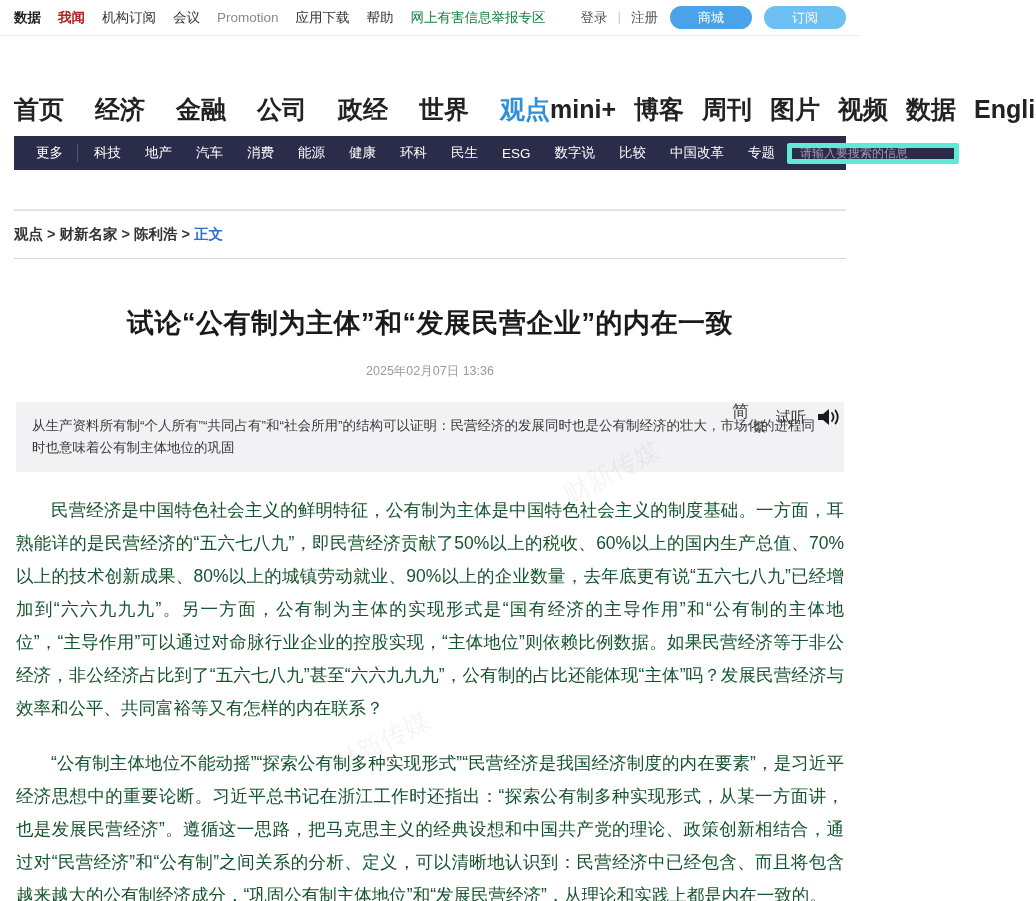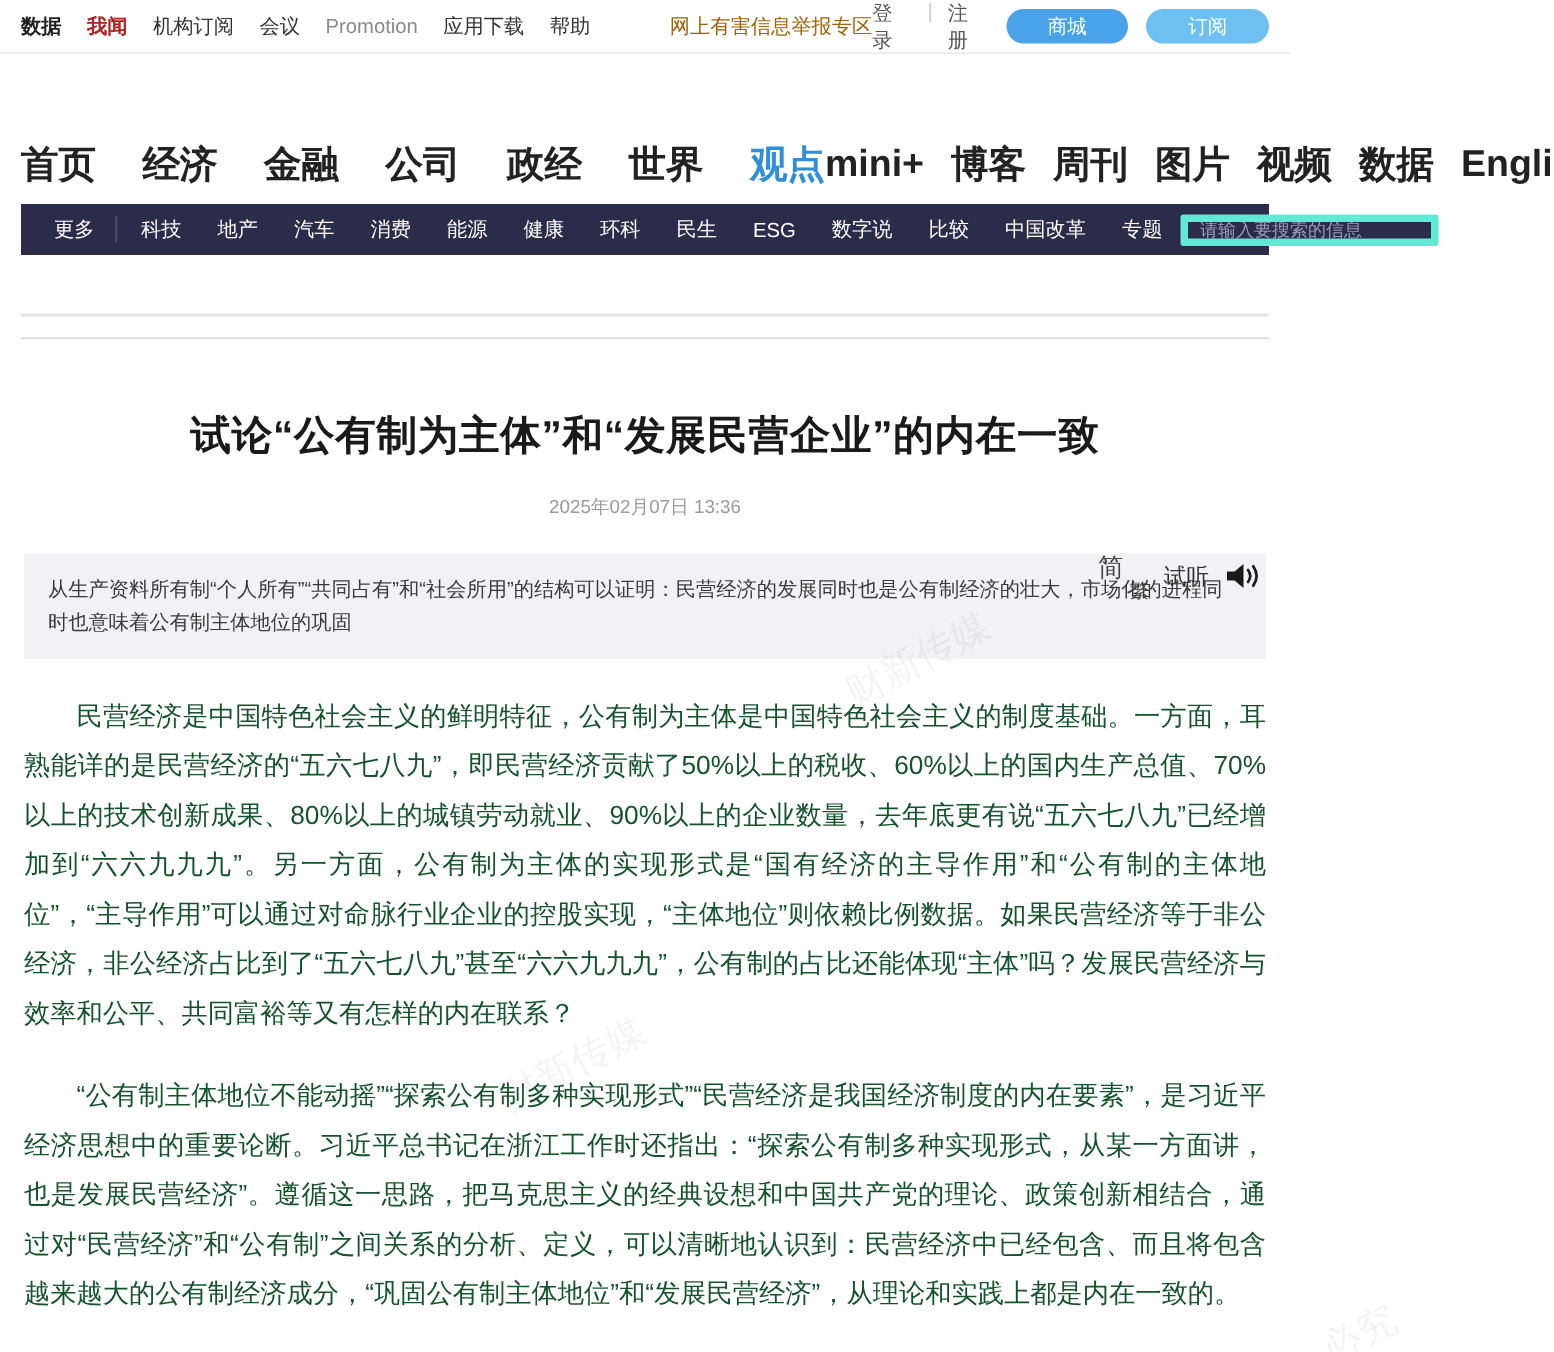--- a/index.html
+++ b/index.html
@@ -173,21 +173,21 @@
 
   <div class="topbar">
     <div class="tnav">
       <a href="#" class="bold">数据</a>
       <a href="#" class="bold" style="color:#b32020;">我闻</a>
       <a href="#">机构订阅</a>
       <a href="#">会议</a>
       <a href="#" class="gray">Promotion</a>
       <a href="#">应用下载</a>
       <a href="#">帮助</a>
-      <a href="#" style="color:#a16207;margin-left:36px;">网上有害信息举报专区</a>
+      <a href="#" style="color:#15803d;">网上有害信息举报专区</a>
     </div>
     <div class="spacer"></div>
     <div class="auth">
       <a href="#">登录</a>
       <span class="divider">|</span>
       <a href="#">注册</a>
     </div>
     <div class="pillbtn">商城</div>
     <div class="pillbtn b2">订阅</div>
   </div>
@@ -239,20 +239,29 @@
           <line x1="14.6" y1="14.6" x2="20" y2="20" stroke="#ffffff" stroke-width="2.4" stroke-linecap="round"></line>
         </svg>
       </span>
     </div>
   </div>
 
   <div class="rulewrap">
     <div class="rule"></div>
   </div>
 
+  <div class="crumb">
+    <a href="#">观点</a>
+    <span>&gt;</span>
+    <a href="#">财新名家</a>
+    <span>&gt;</span>
+    <a href="#">陈利浩</a>
+    <span>&gt;</span>
+    <a href="#" style="color:#2f6fd0;">正文</a>
+  </div>
   <div class="crumbline"></div>
 
   <div class="article">
 
     <div class="headline">试论“公有制为主体”和“发展民营企业”的内在一致</div>
     <div class="datetime">2025年02月07日 13:36</div>
 
     <div class="toolrow">
       <div class="jf">
         <span class="j">简</span>

